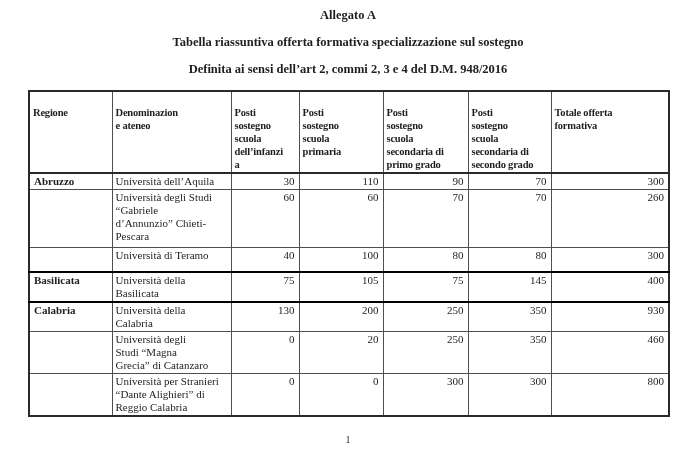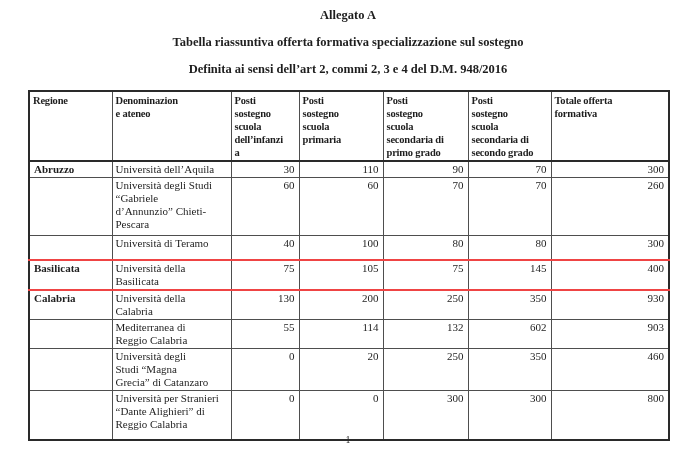--- a/index.html
+++ b/index.html
@@ -15,28 +15,28 @@
     line-height:13px; margin-bottom:14px;
   }
   table.offerta {
     margin-left:28px; width:640px;
     border-collapse:collapse; table-layout:fixed;
     border:2px solid #2a2a2a;
   }
   th, td { border:1px solid #4e4e4e; vertical-align:top; overflow:hidden; }
   thead th {
     font-size:10.5px; font-weight:bold; text-align:left;
-    padding:2px 2px 1px 3px; line-height:13px; letter-spacing:-0.2px;
+    padding:14px 2px 1px 3px; line-height:13px; letter-spacing:-0.2px;
     white-space:pre-line; border-bottom:2px solid #2a2a2a;
   }
   tbody td { font-size:11px; line-height:13px; padding:1px 4px; }
   td.cell-ateneo { white-space:pre-line; padding-left:3px; }
   td.cell-region { font-weight:bold; }
   td.cell-num { text-align:right; }
-  tbody tr.region-start td { border-top:2px solid #ef4444; }
+  tbody tr.region-start td { border-top:2px solid #000000; }
   thead tr { height:69px; }
   tbody tr:nth-child(1) { height:14px; }
   tbody tr:nth-child(2) { height:58px; }
   tbody tr:nth-child(3) { height:24px;padding-left:48px; }
   tbody tr:nth-child(4) { height:29px; }
   tbody tr:nth-child(5) { height:29px; }
   tbody tr:nth-child(6) { height:29px; }
   tbody tr:nth-child(7) { height:40px; }
   tbody tr:nth-child(8) { height:50px; }
   .page-number {
@@ -139,30 +139,20 @@
         <td class="cell-ateneo">Università della
 Calabria</td>
         <td class="cell-num">130</td>
         <td class="cell-num">200</td>
         <td class="cell-num">250</td>
         <td class="cell-num">350</td>
         <td class="cell-num">930</td>
       </tr>
       <tr>
         <td class="cell-region"></td>
-        <td class="cell-ateneo">Mediterranea di
-Reggio Calabria</td>
-        <td class="cell-num">55</td>
-        <td class="cell-num">114</td>
-        <td class="cell-num">132</td>
-        <td class="cell-num">602</td>
-        <td class="cell-num">903</td>
-      </tr>
-      <tr>
-        <td class="cell-region"></td>
         <td class="cell-ateneo">Università degli
 Studi “Magna
 Grecia” di Catanzaro</td>
         <td class="cell-num">0</td>
         <td class="cell-num">20</td>
         <td class="cell-num">250</td>
         <td class="cell-num">350</td>
         <td class="cell-num">460</td>
       </tr>
       <tr>

